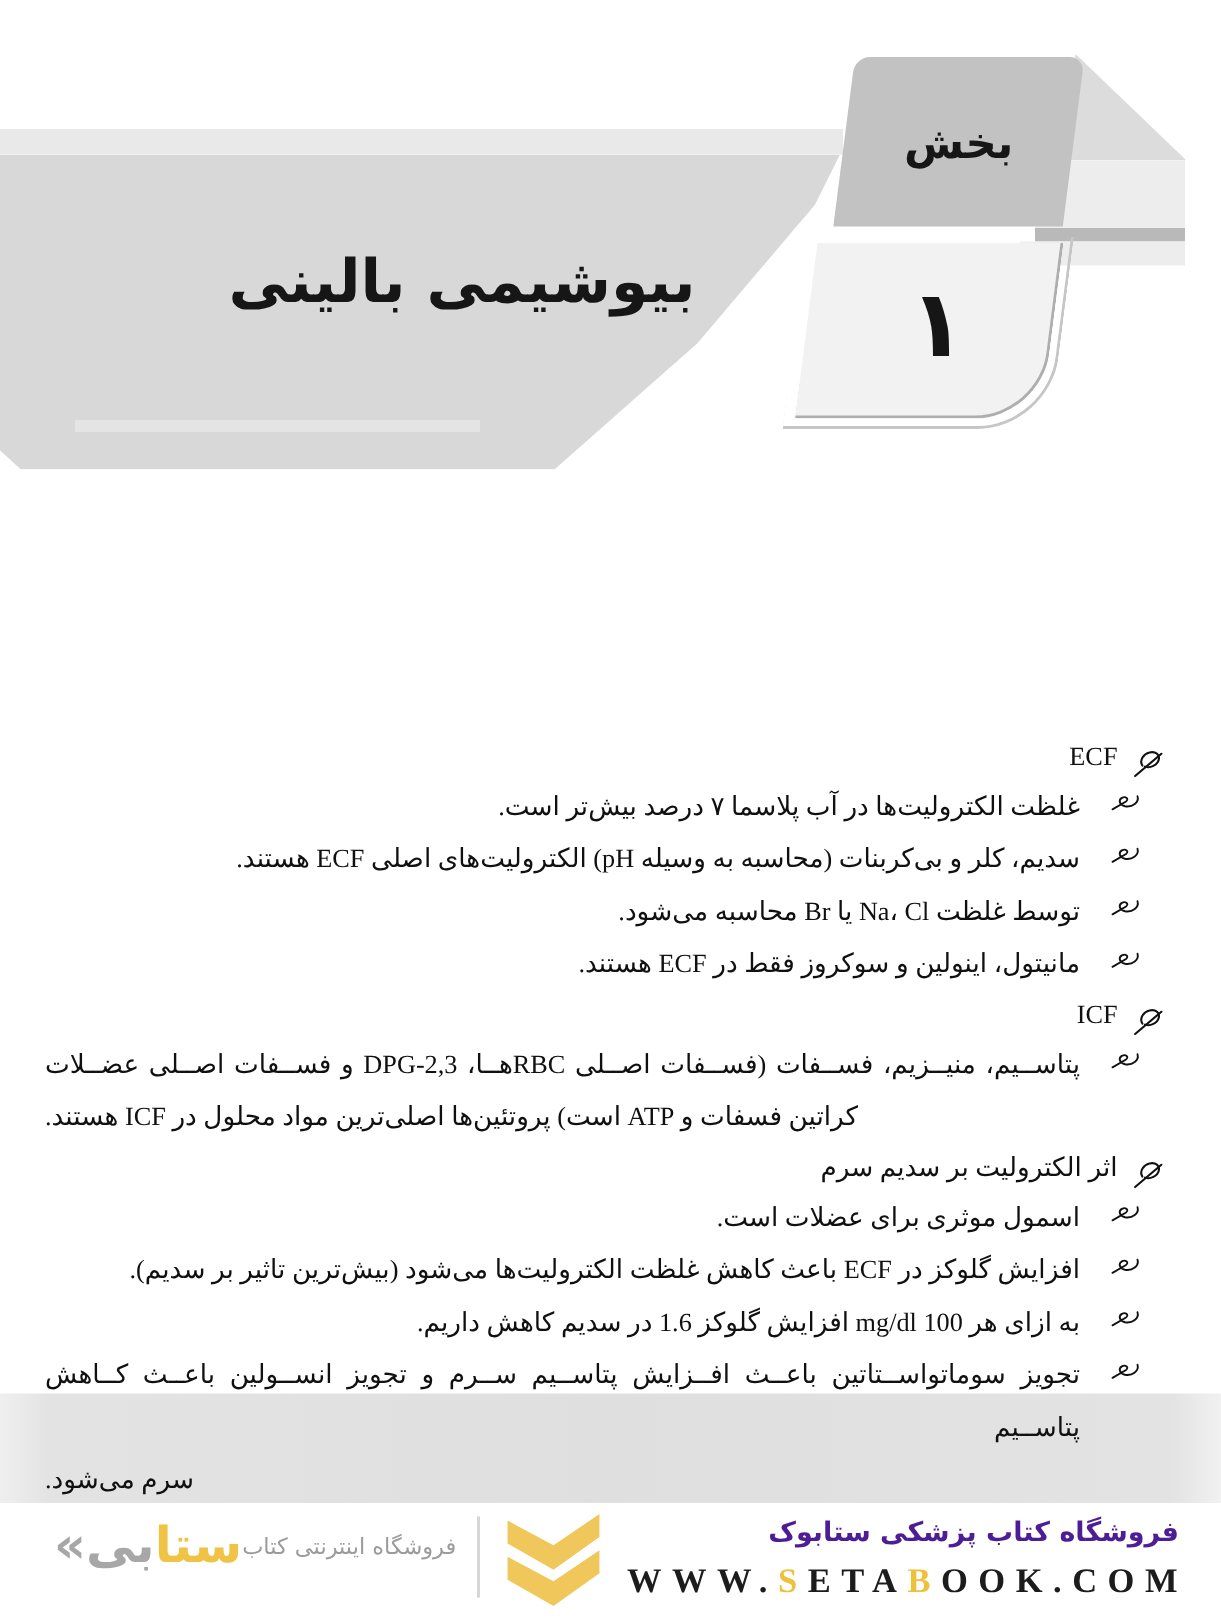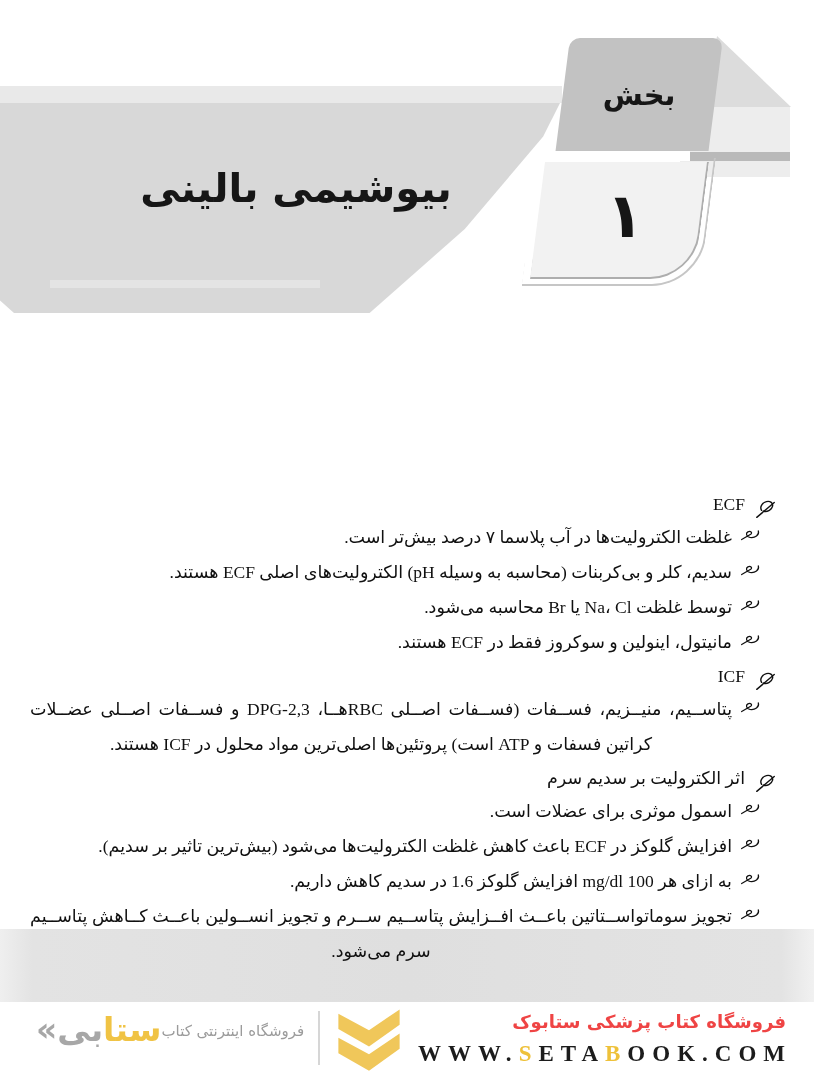--- a/index.html
+++ b/index.html
@@ -5,21 +5,21 @@
   html,body{margin:0;padding:0;background:#ffffff;}
   .page{position:relative;width:814px;height:1079px;background:#fff;overflow:hidden;
         font-family:"DejaVu Sans",sans-serif;}
 
   
   .banner{position:absolute;left:0;top:0;width:814px;height:345px;}
   .strip-top{position:absolute;left:0;top:86px;width:562px;height:17px;background:#e9e9e9;}
   .band-main{position:absolute;left:0;top:103px;width:560px;height:210px;background:#d8d8d8;
              clip-path:polygon(0 0,100% 0,97% 16%,83% 60%,66% 100%,2.5% 100%,0 94%);}
   .band-highlight{position:absolute;left:50px;top:280px;width:270px;height:8px;background:#e4e4e4;}
-  .band-title{position:absolute;left:36px;top:165px;width:520px;text-align:center;
+  .band-title{position:absolute;left:48px;top:165px;width:520px;text-align:center;
               font-size:40px;font-weight:bold;color:#161616;direction:rtl;}
 
   .fold{position:absolute;left:705px;top:36px;width:86px;height:71px;background:#dcdcdc;
         clip-path:polygon(14% 0,100% 100%,0 100%);}
   .strip-r1{position:absolute;left:690px;top:107px;width:100px;height:45px;background:#ededed;}
   .strip-r2{position:absolute;left:690px;top:152px;width:100px;height:9px;background:#b9b9b9;}
   .strip-r3{position:absolute;left:680px;top:161px;width:110px;height:16px;background:#ededed;}
 
   .num-outline{position:absolute;left:538px;top:158px;width:176px;height:126px;
                border-right:2px solid #c6c6c6;border-bottom:2px solid #c6c6c6;
@@ -40,32 +40,32 @@
             background:linear-gradient(90deg,#efefef 0%,#e3e3e3 4%,#dfdfdf 50%,#e3e3e3 96%,#f1f1f1 100%);}
 
   
   .content{position:absolute;left:30px;top:488px;width:756px;direction:rtl;z-index:1;
            font-family:"Liberation Serif","DejaVu Sans",serif;font-size:17.5px;color:#101010;}
   .heading{font-family:"DejaVu Sans",sans-serif;font-weight:bold;font-size:19px;
            line-height:30px;margin-bottom:8px;}
   .block{display:flex;align-items:flex-start;}
   .block.section{gap:10px;padding-right:10px;height:32px;align-items:flex-end;}
   .block.section .stext{line-height:32px;}
-  .block.bullet{gap:8px;padding-right:26px;}
+  .block.bullet{gap:20px;padding-right:26px;}
   .bicon{flex:0 0 auto;display:inline-flex;}
   .block.bullet .bicon{margin-top:8px;}
   .btext{flex:1;}
   .btext .line{line-height:35px;text-align:right;}
   .block.justify .line.first{text-align:justify;text-align-last:justify;}
-  .btext .line.cont{text-align:center;}
+  .btext .line.cont{text-align:left;}
 
   
   .footer{position:absolute;left:0;top:1005px;width:814px;height:74px;background:#fff;z-index:2;}
   .store-name{position:absolute;right:28px;top:6px;font-size:18px;font-weight:bold;
-              color:#ef4444;direction:rtl;}
+              color:#4c1d95;direction:rtl;}
   .website{position:absolute;right:22px;top:36px;font-size:23px;font-weight:bold;
            letter-spacing:7px;color:#1c1c1c;font-family:Liberation Serif, serif;}
   .website .gold{color:#eec13a;}
   .logo{position:absolute;left:36px;top:2px;display:flex;align-items:flex-start;}
   .wordmark-block{display:flex;flex-direction:row;align-items:center;}
   .wordmark{font-size:33px;font-weight:bold;direction:rtl;line-height:46px;}
   .wm-gold{color:#f0c344;}
   .wm-gray{color:#a7a7a7;}
   .wm-chev{color:#a7a7a7;direction:ltr;unicode-bidi:bidi-override;}
   .tagline{font-size:15px;color:#9b9b9b;direction:rtl;margin-top:1px;}

